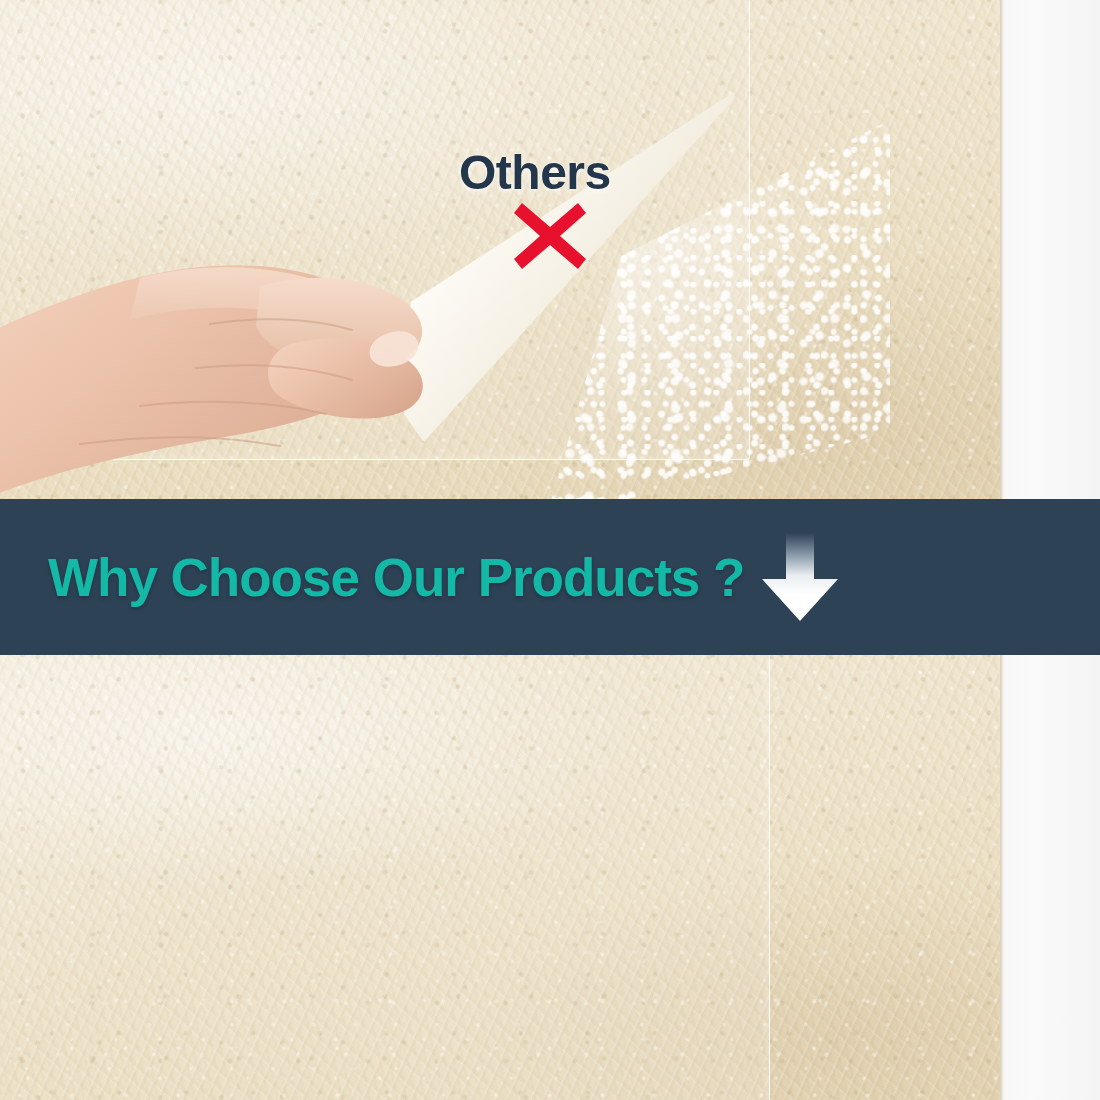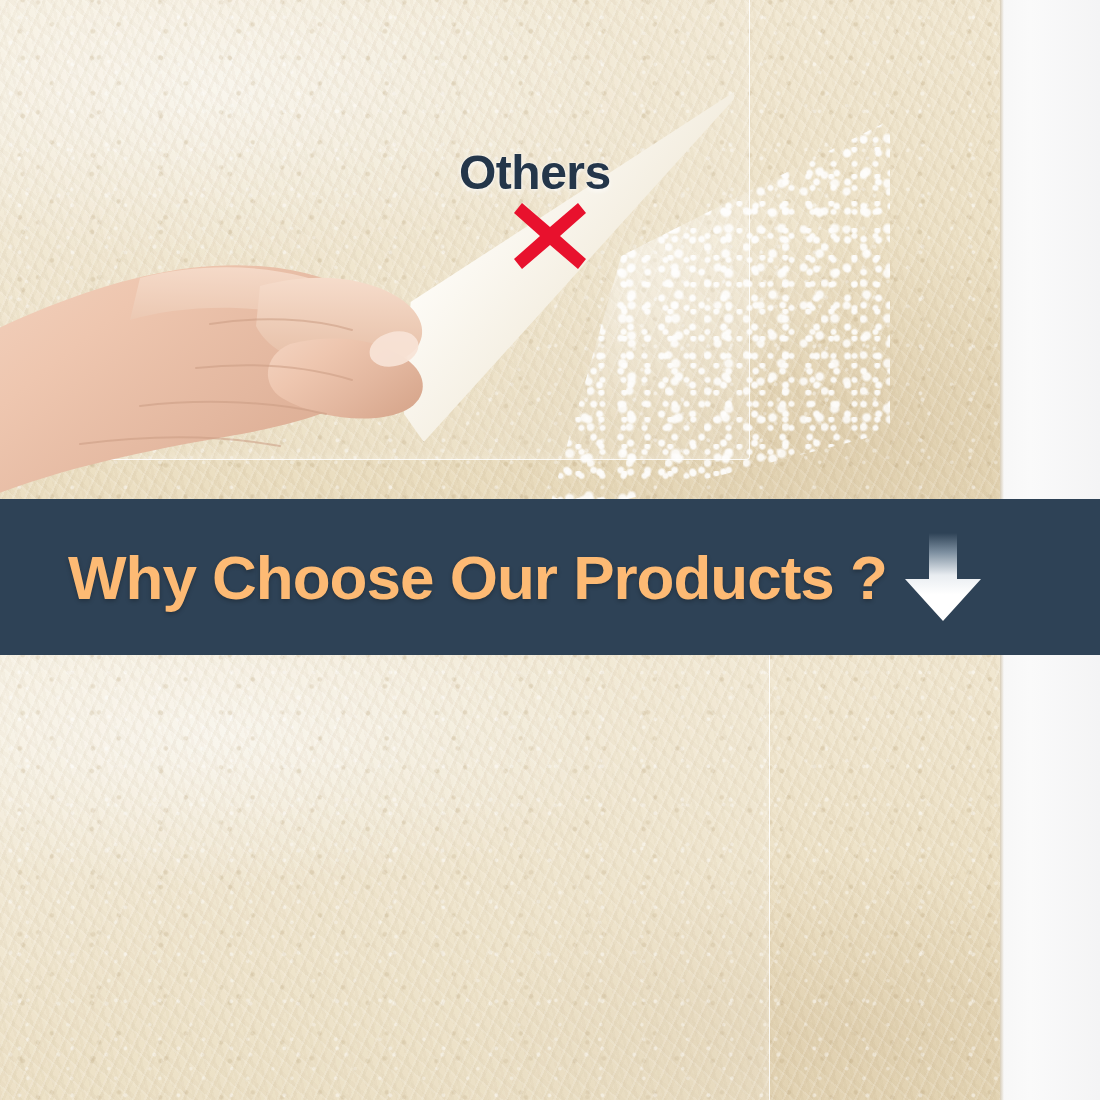--- a/index.html
+++ b/index.html
@@ -161,26 +161,26 @@
 
   
   #banner {
     position:absolute;
     left:0; top:499px; width:1100px; height:156px;
     background:#2e4256;
     display:flex; align-items:center;
     z-index:40;
   }
   #banner-title {
-    color:#fdba74;
+    color:#14b8a6;
     font-family:"Liberation Sans", sans-serif;
     font-weight:bold;
-    font-size:62px;
+    font-size:53px;
     letter-spacing:-1px;
-    margin-left:68px;
+    margin-left:48px;
     white-space:nowrap;
     text-shadow:0 2px 4px rgba(0,0,0,.25);
   }
   #banner-arrow { margin-left:14px; width:84px; height:92px; flex:none; }
 </style>
 </head>
 <body>
 
 <div id="infographic">
 

